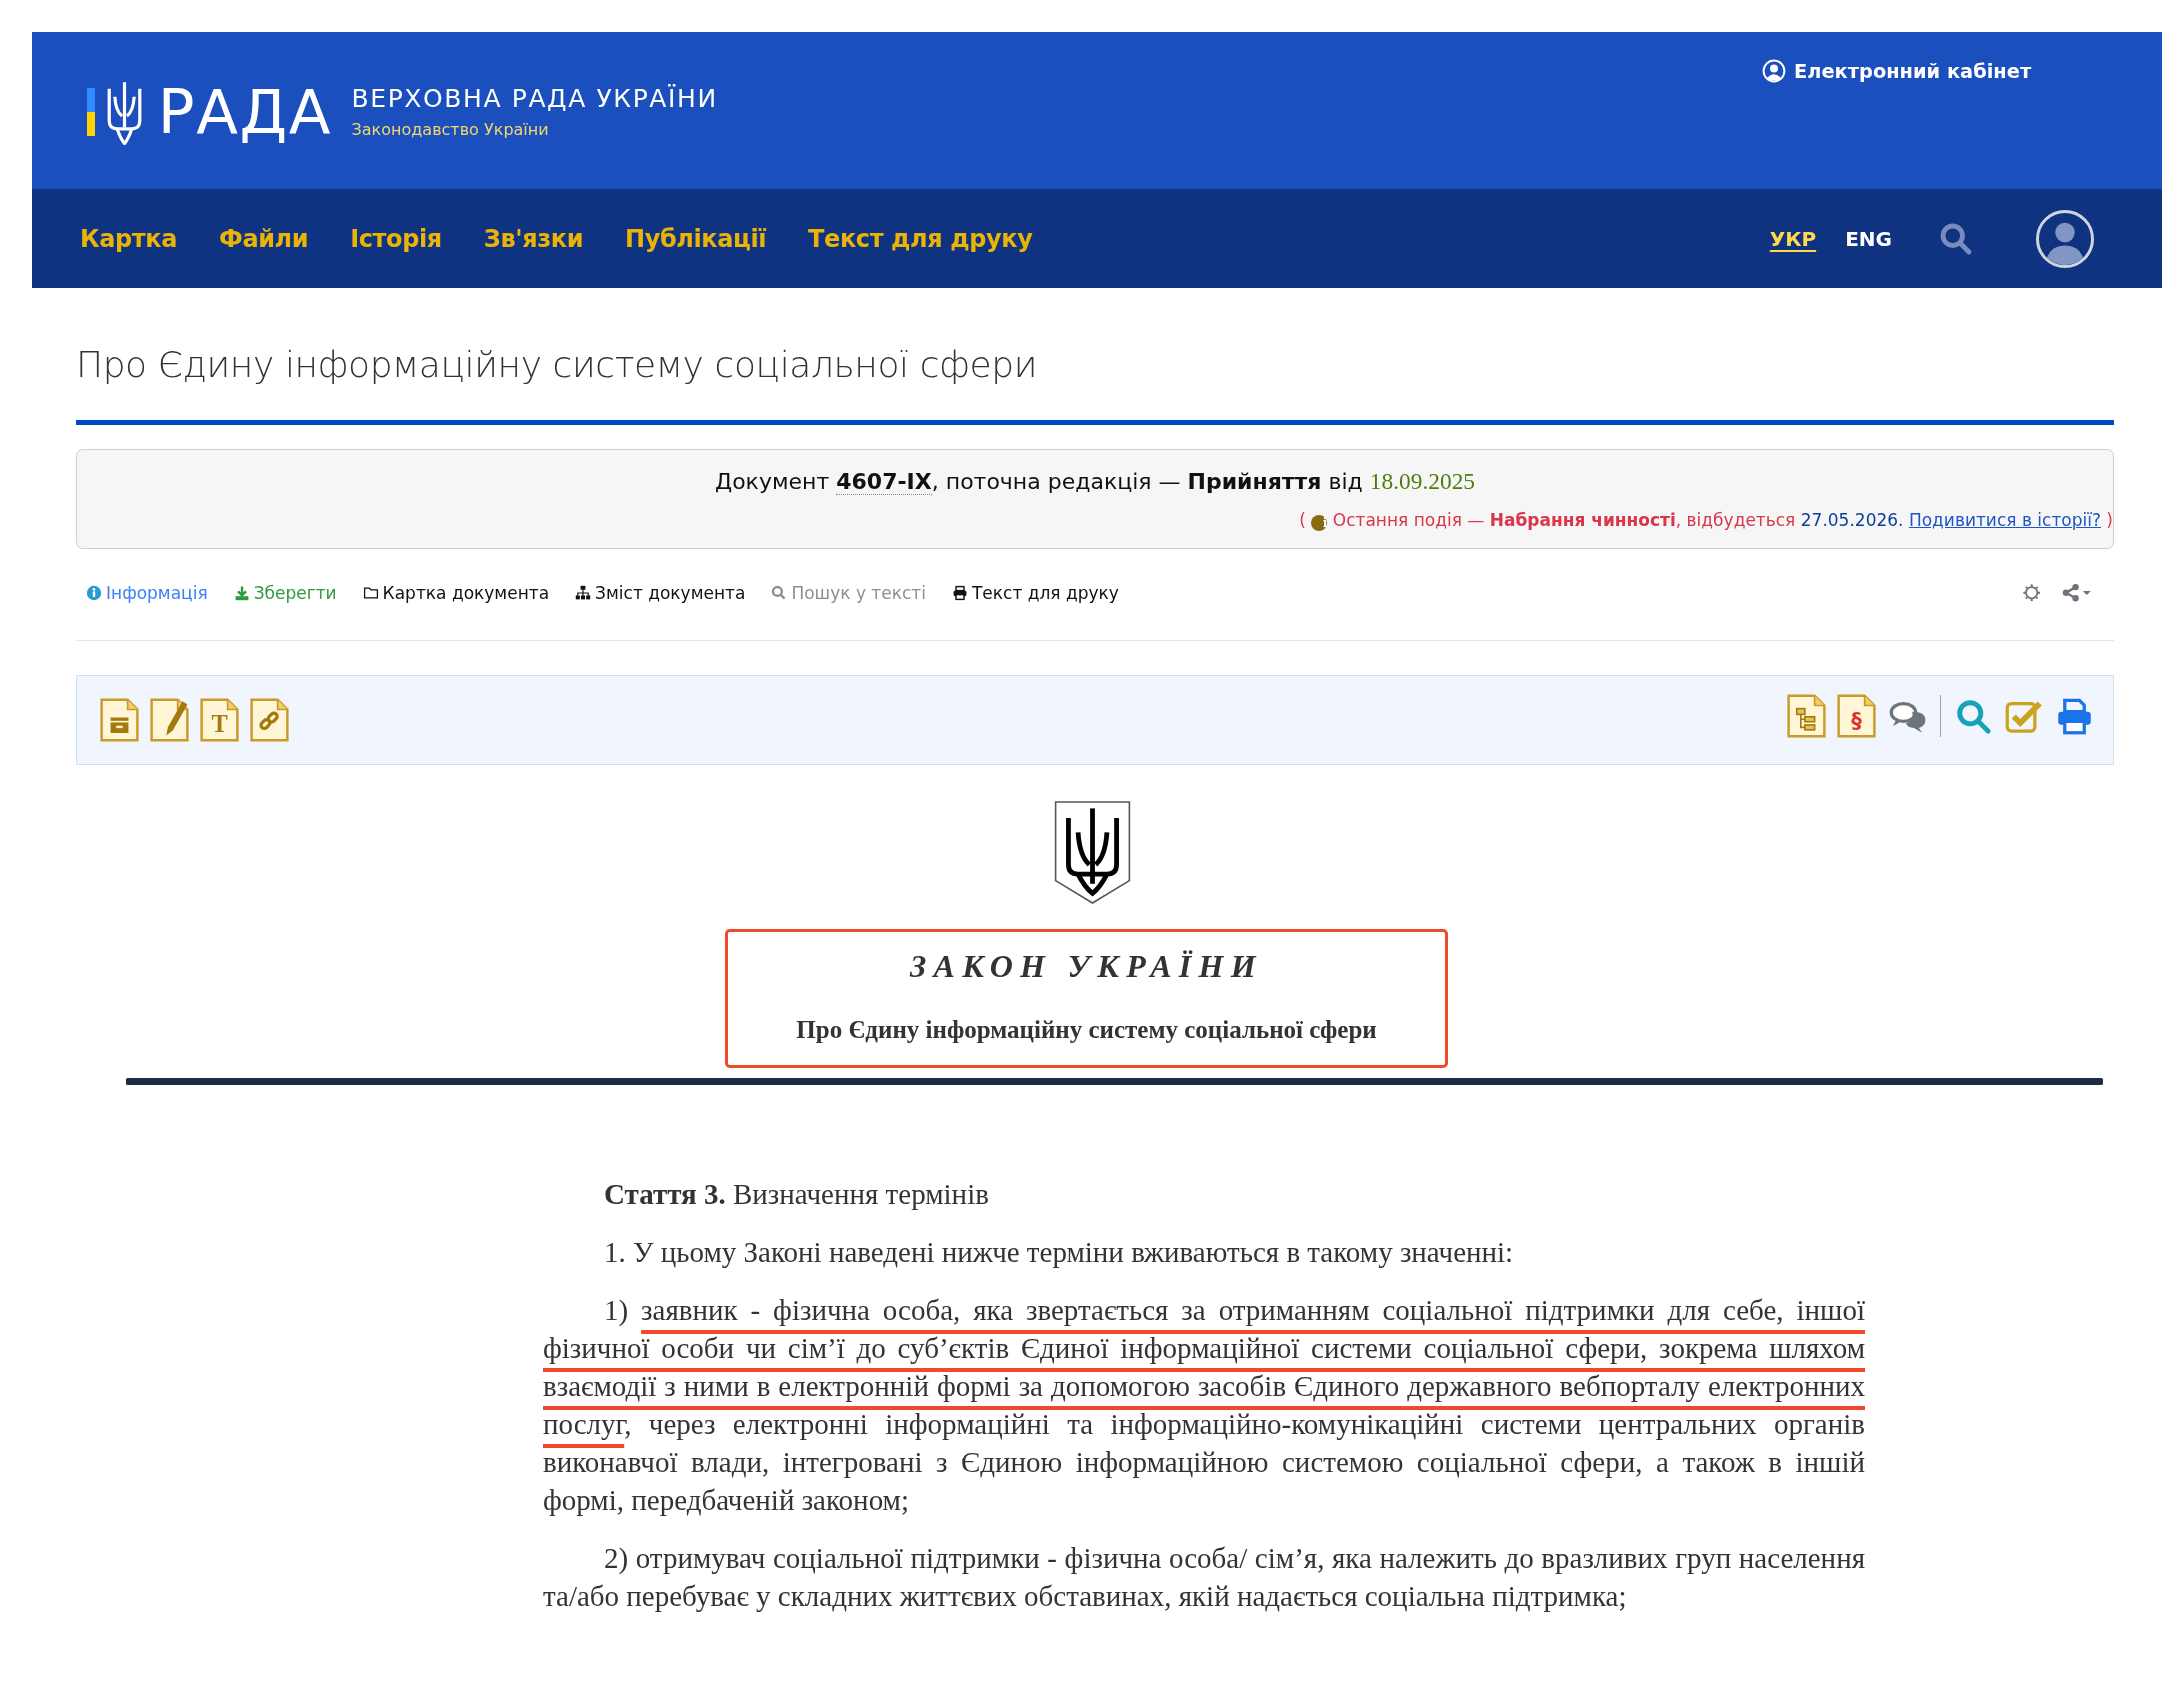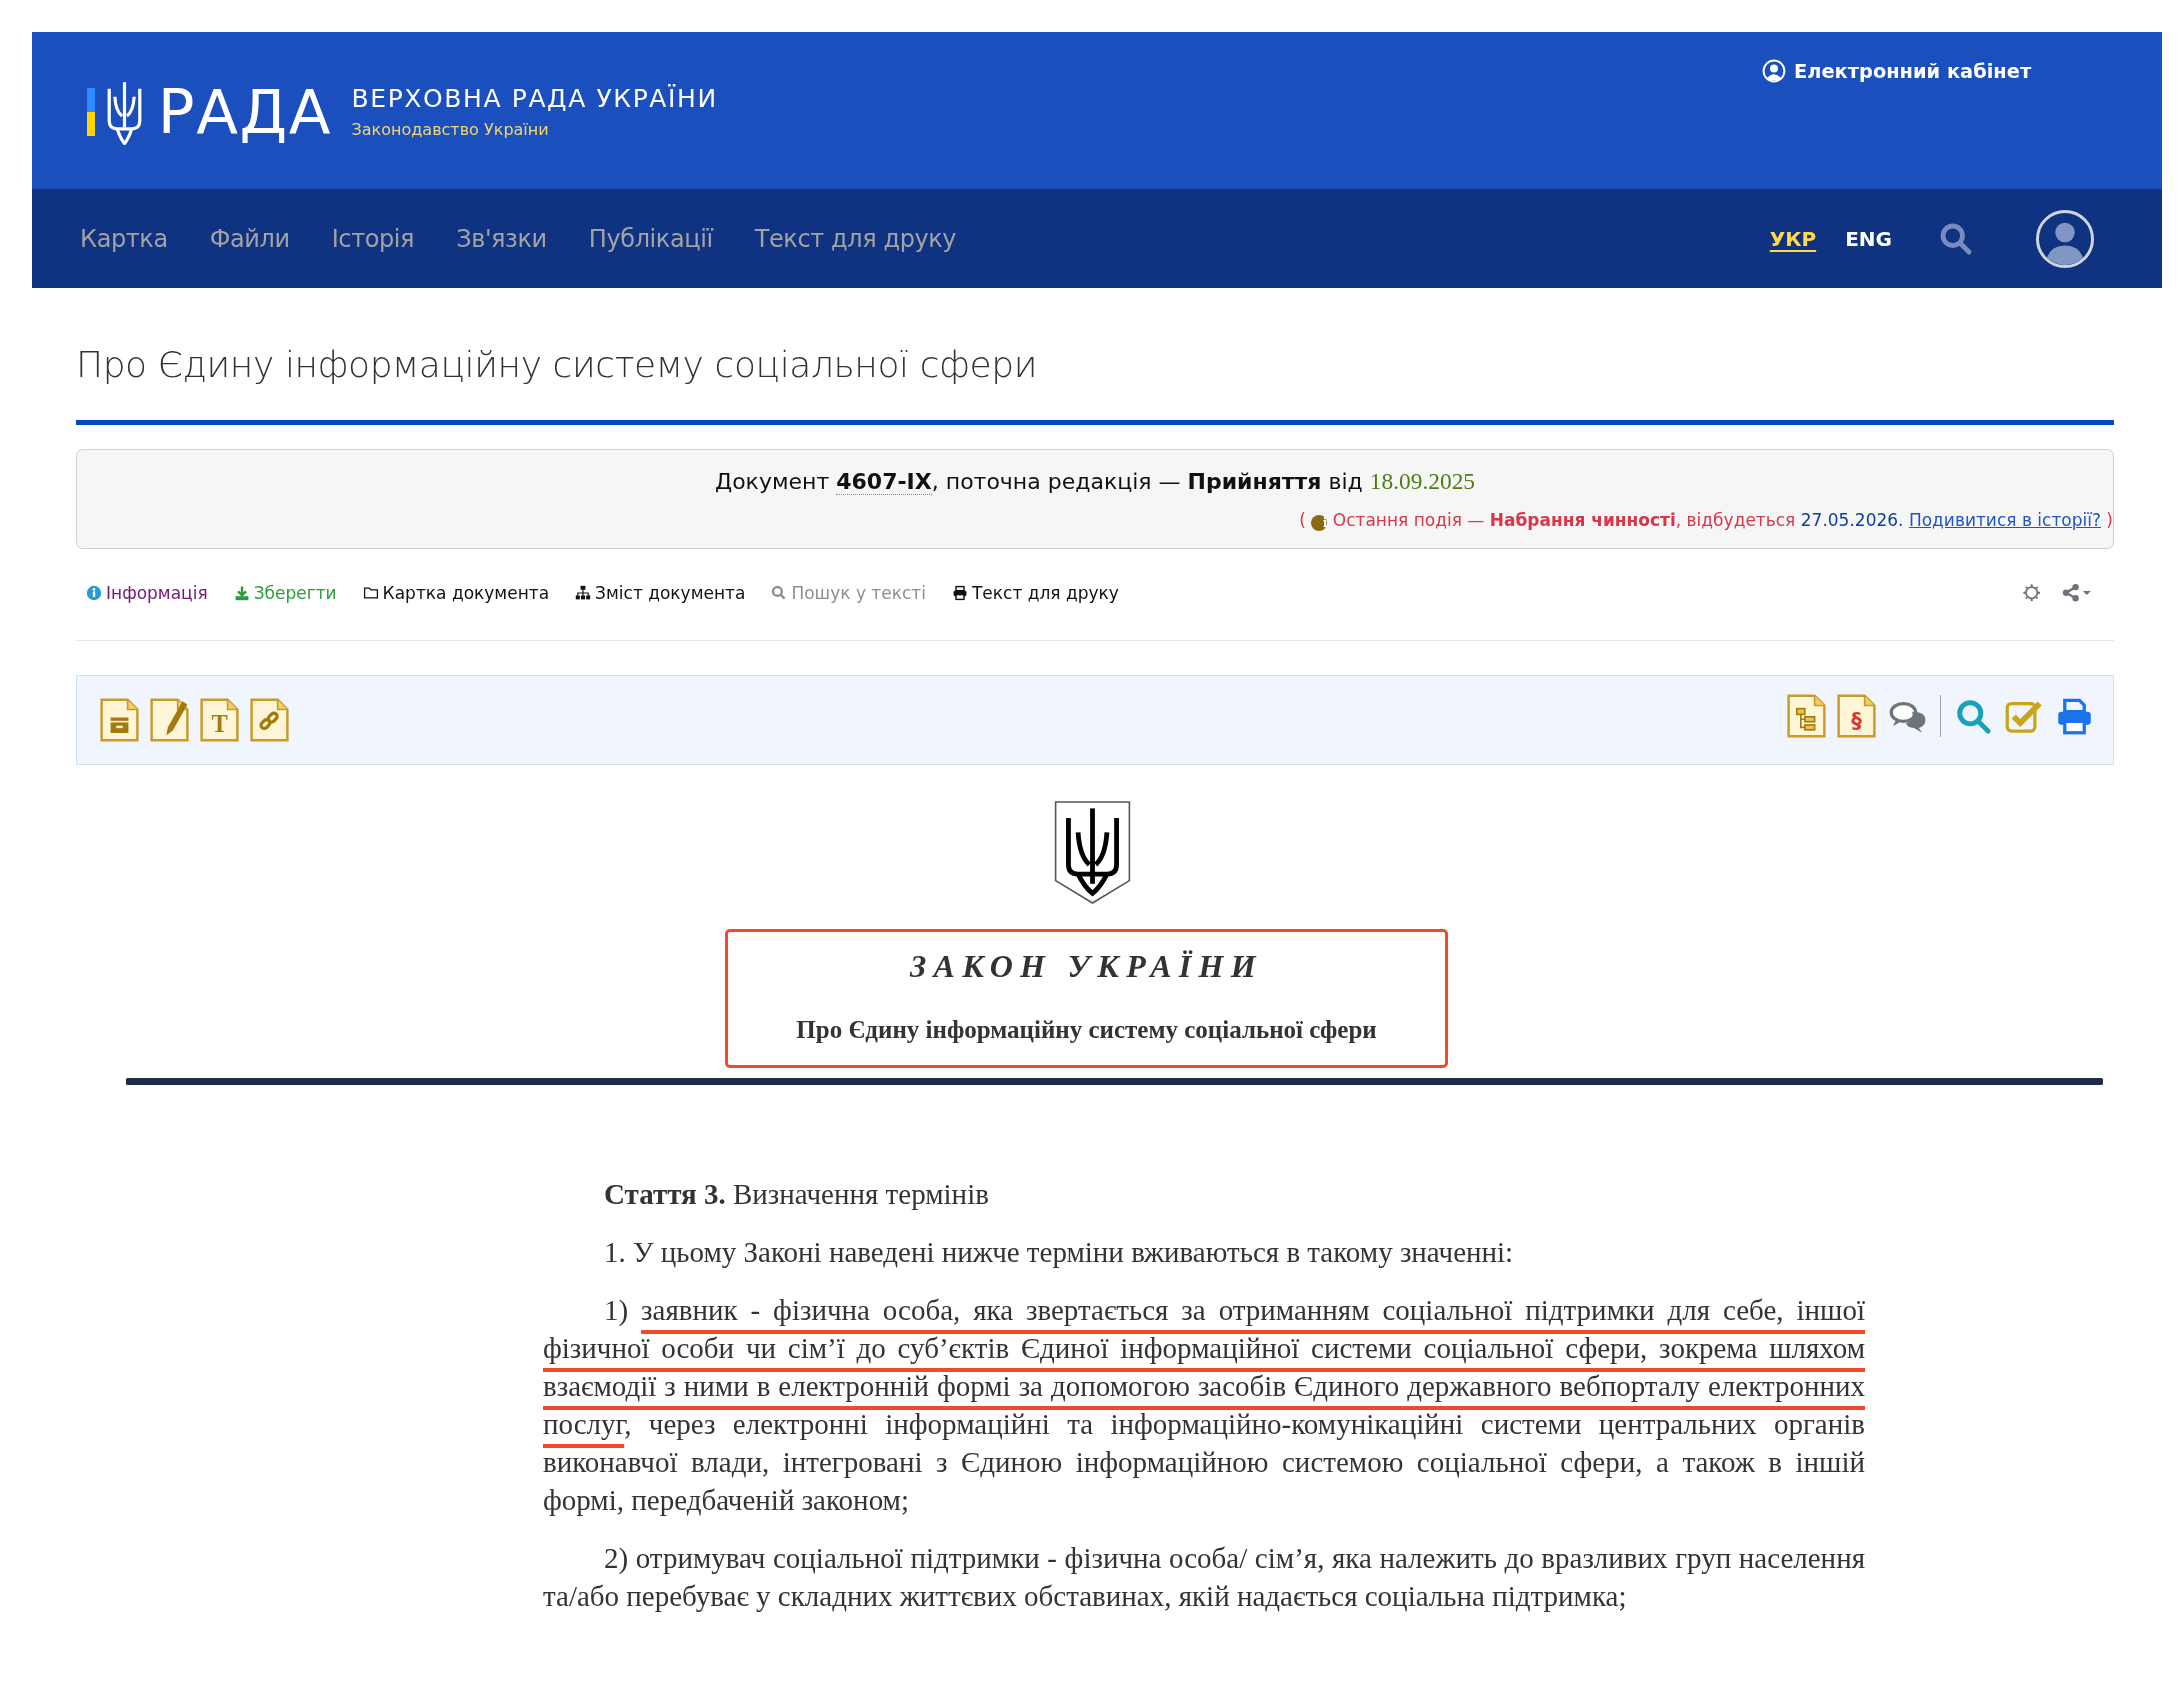--- a/index.html
+++ b/index.html
@@ -16,21 +16,21 @@
   .rada-word { font-family: "DejaVu Sans", sans-serif; font-size: 61px; color: #fff; letter-spacing: 1.6px; line-height: 1; margin-right: 19.4px; }
   .rada-sub { display: flex; flex-direction: column; }
   .rada-sub .t1 { font-family: "DejaVu Sans", sans-serif; font-size: 25px; color: #fff; letter-spacing: 1.6px; }
   .rada-sub .t2 { font-family: "DejaVu Sans", sans-serif; font-size: 16px; color: #f2d76b; margin-top: 6.5px; }
   .cabinet { position: absolute; left: 1730px; top: 27.4px; display: flex; align-items: center; color: #fff; font-size: 19.4px; font-weight: bold; font-family: "DejaVu Sans", sans-serif; }
   .cabinet svg { width: 24px; height: 24px; margin-right: 8px; }
 
   
   .nav { position: absolute; left: 32px; top: 189px; width: 2130px; height: 99px; background: #0f3281; }
   .nav-items { position: absolute; left: 48px; top: 0; height: 99px; display: flex; align-items: center; gap: 42px; }
-  .nav-item { color: #a3a3a3; font-size: 24px; font-weight: normal; font-family: "DejaVu Sans", sans-serif; letter-spacing: -0.4px; cursor: pointer; }
+  .nav-item { color: #eab308; font-size: 24px; font-weight: bold; font-family: "DejaVu Sans", sans-serif; letter-spacing: -0.4px; cursor: pointer; }
   .nav-right { position: absolute; right: 68px; top: 0; height: 99px; display: flex; align-items: center; }
   .lang { font-size: 20px; font-weight: bold; font-family: "DejaVu Sans", sans-serif; margin-right: 29px; }
   .lang.active { color: #ffd94a; text-decoration: underline; text-underline-offset: 4px; }
   .lang.eng { color: #fff; margin-right: 47px; }
   .nav-search { width: 34px; height: 34px; margin-right: 63px; }
   .nav-avatar { width: 58px; height: 58px; border-radius: 50%; border: 3.2px solid #cfd4de; background: #0f3281; overflow: hidden; }
 
   
   .page-title { position: absolute; left: 76px; top: 344px; font-family: "DejaVu Sans", sans-serif; font-size: 36px; font-weight: 300; color: #333; letter-spacing: -0.4px; }
   .title-rule { position: absolute; left: 76px; top: 420px; width: 2038px; height: 4.8px; background: #004ac1; }
@@ -44,21 +44,21 @@
   .info-line2 { margin-top: 14.5px; font-family: "DejaVu Sans", sans-serif; font-size: 17px; color: #d9364a; text-align: right; }
   .info-line2 .b { font-weight: bold; }
   .info-line2 .date { color: #0e3f9a; }
   .info-line2 a { color: #1f55c7; text-decoration: underline; }
   .info-ic { display: inline-block; width: 16px; height: 16px; border-radius: 50%; background: #8b6914; color: #fff; font-size: 12px; font-weight: bold; line-height: 16px; vertical-align: -1.6px; font-family: "DejaVu Serif", serif; }
 
   
   .link-row { position: absolute; left: 86px; top: 578px; height: 29px; display: flex; align-items: center; gap: 26px; font-family: "DejaVu Sans", sans-serif; font-size: 17px; }
   .lr-item { display: flex; align-items: center; gap: 4px; cursor: pointer; color: #111; }
   .lr-item svg { width: 16px; height: 16px; }
-  .lr-info { color: #701a75; }
+  .lr-info { color: #3b82f6; }
   .lr-save { color: #2d9b3e; }
   .lr-search { color: #8a8f96; }
   .link-right { position: absolute; left: 2022px; top: 578px; height: 29px; display: flex; align-items: center; gap: 21px; }
   .link-right svg { width: 19.4px; height: 19.4px; }
   .row-sep { position: absolute; left: 76px; top: 640px; width: 2038px; height: 0.8px; background: #e6e6e6; }
 
   
   .toolbar { position: absolute; left: 76px; top: 675px; width: 2038px; height: 90px; background: #f1f5fd; border: 0.8px solid #cfe0f2; }
   .tb-left { position: absolute; left: 22.6px; top: 22px; display: flex; gap: 11.3px; }
   .tb-right { position: absolute; right: 19.4px; top: 18px; display: flex; gap: 11.3px; align-items: center; }

